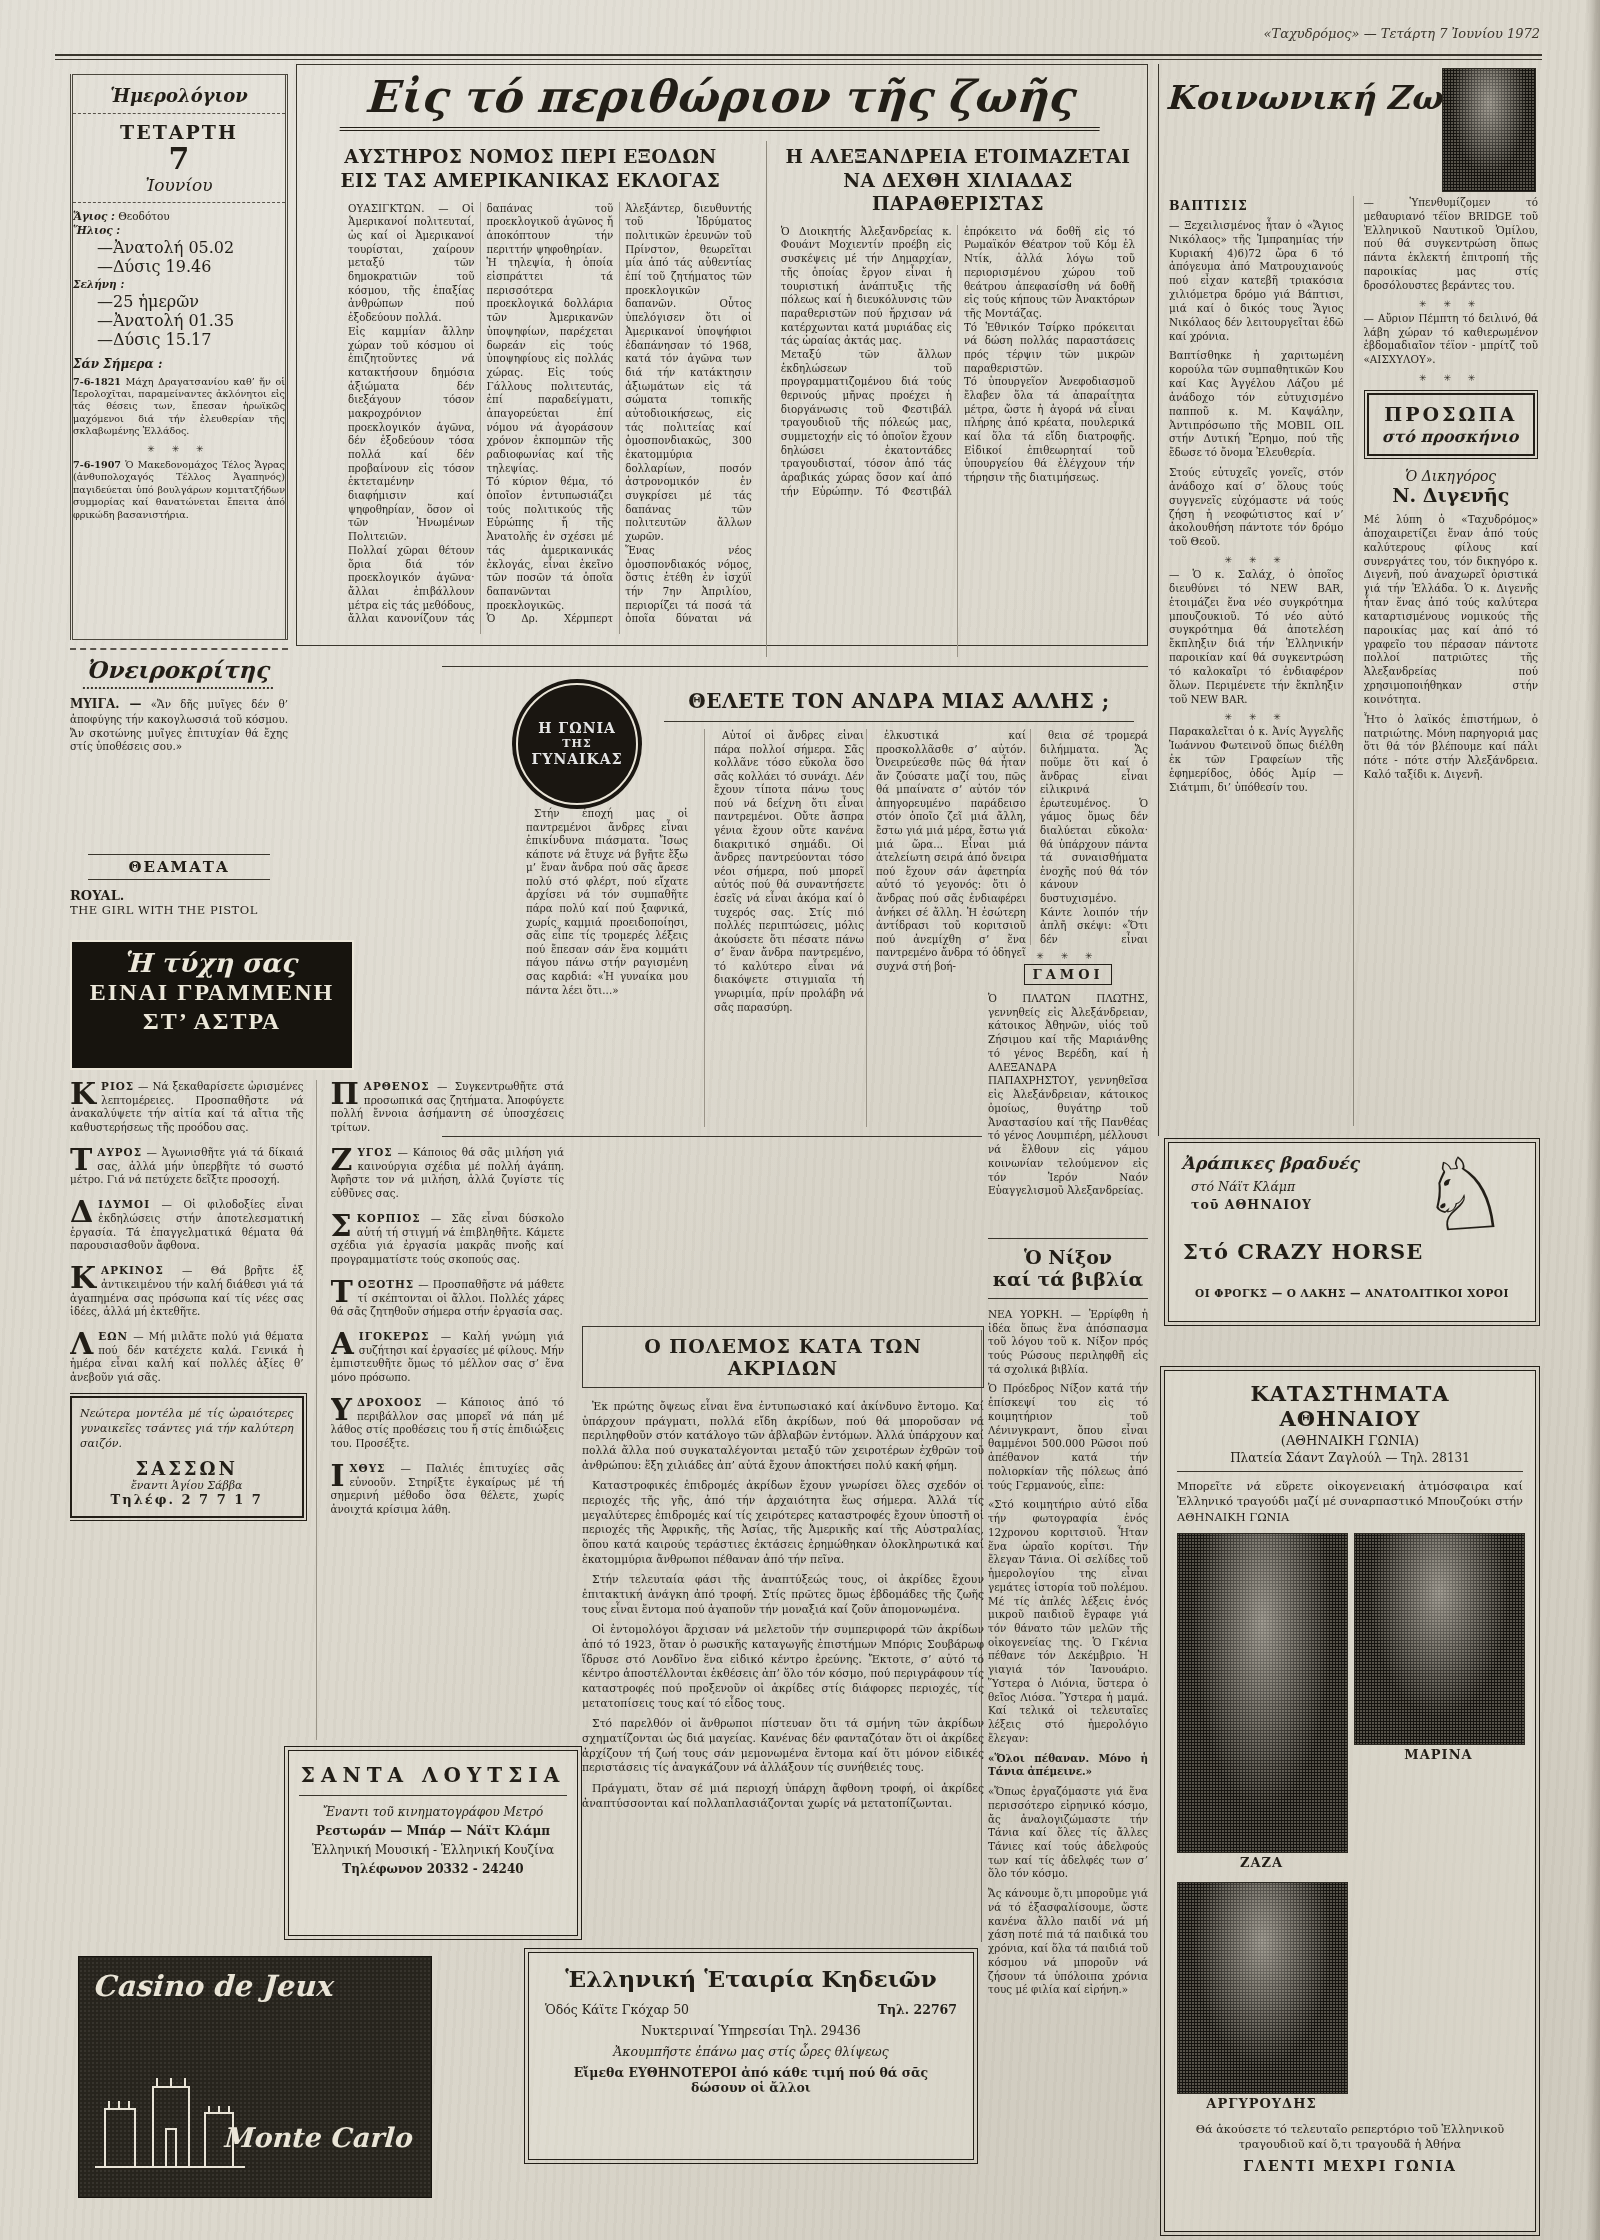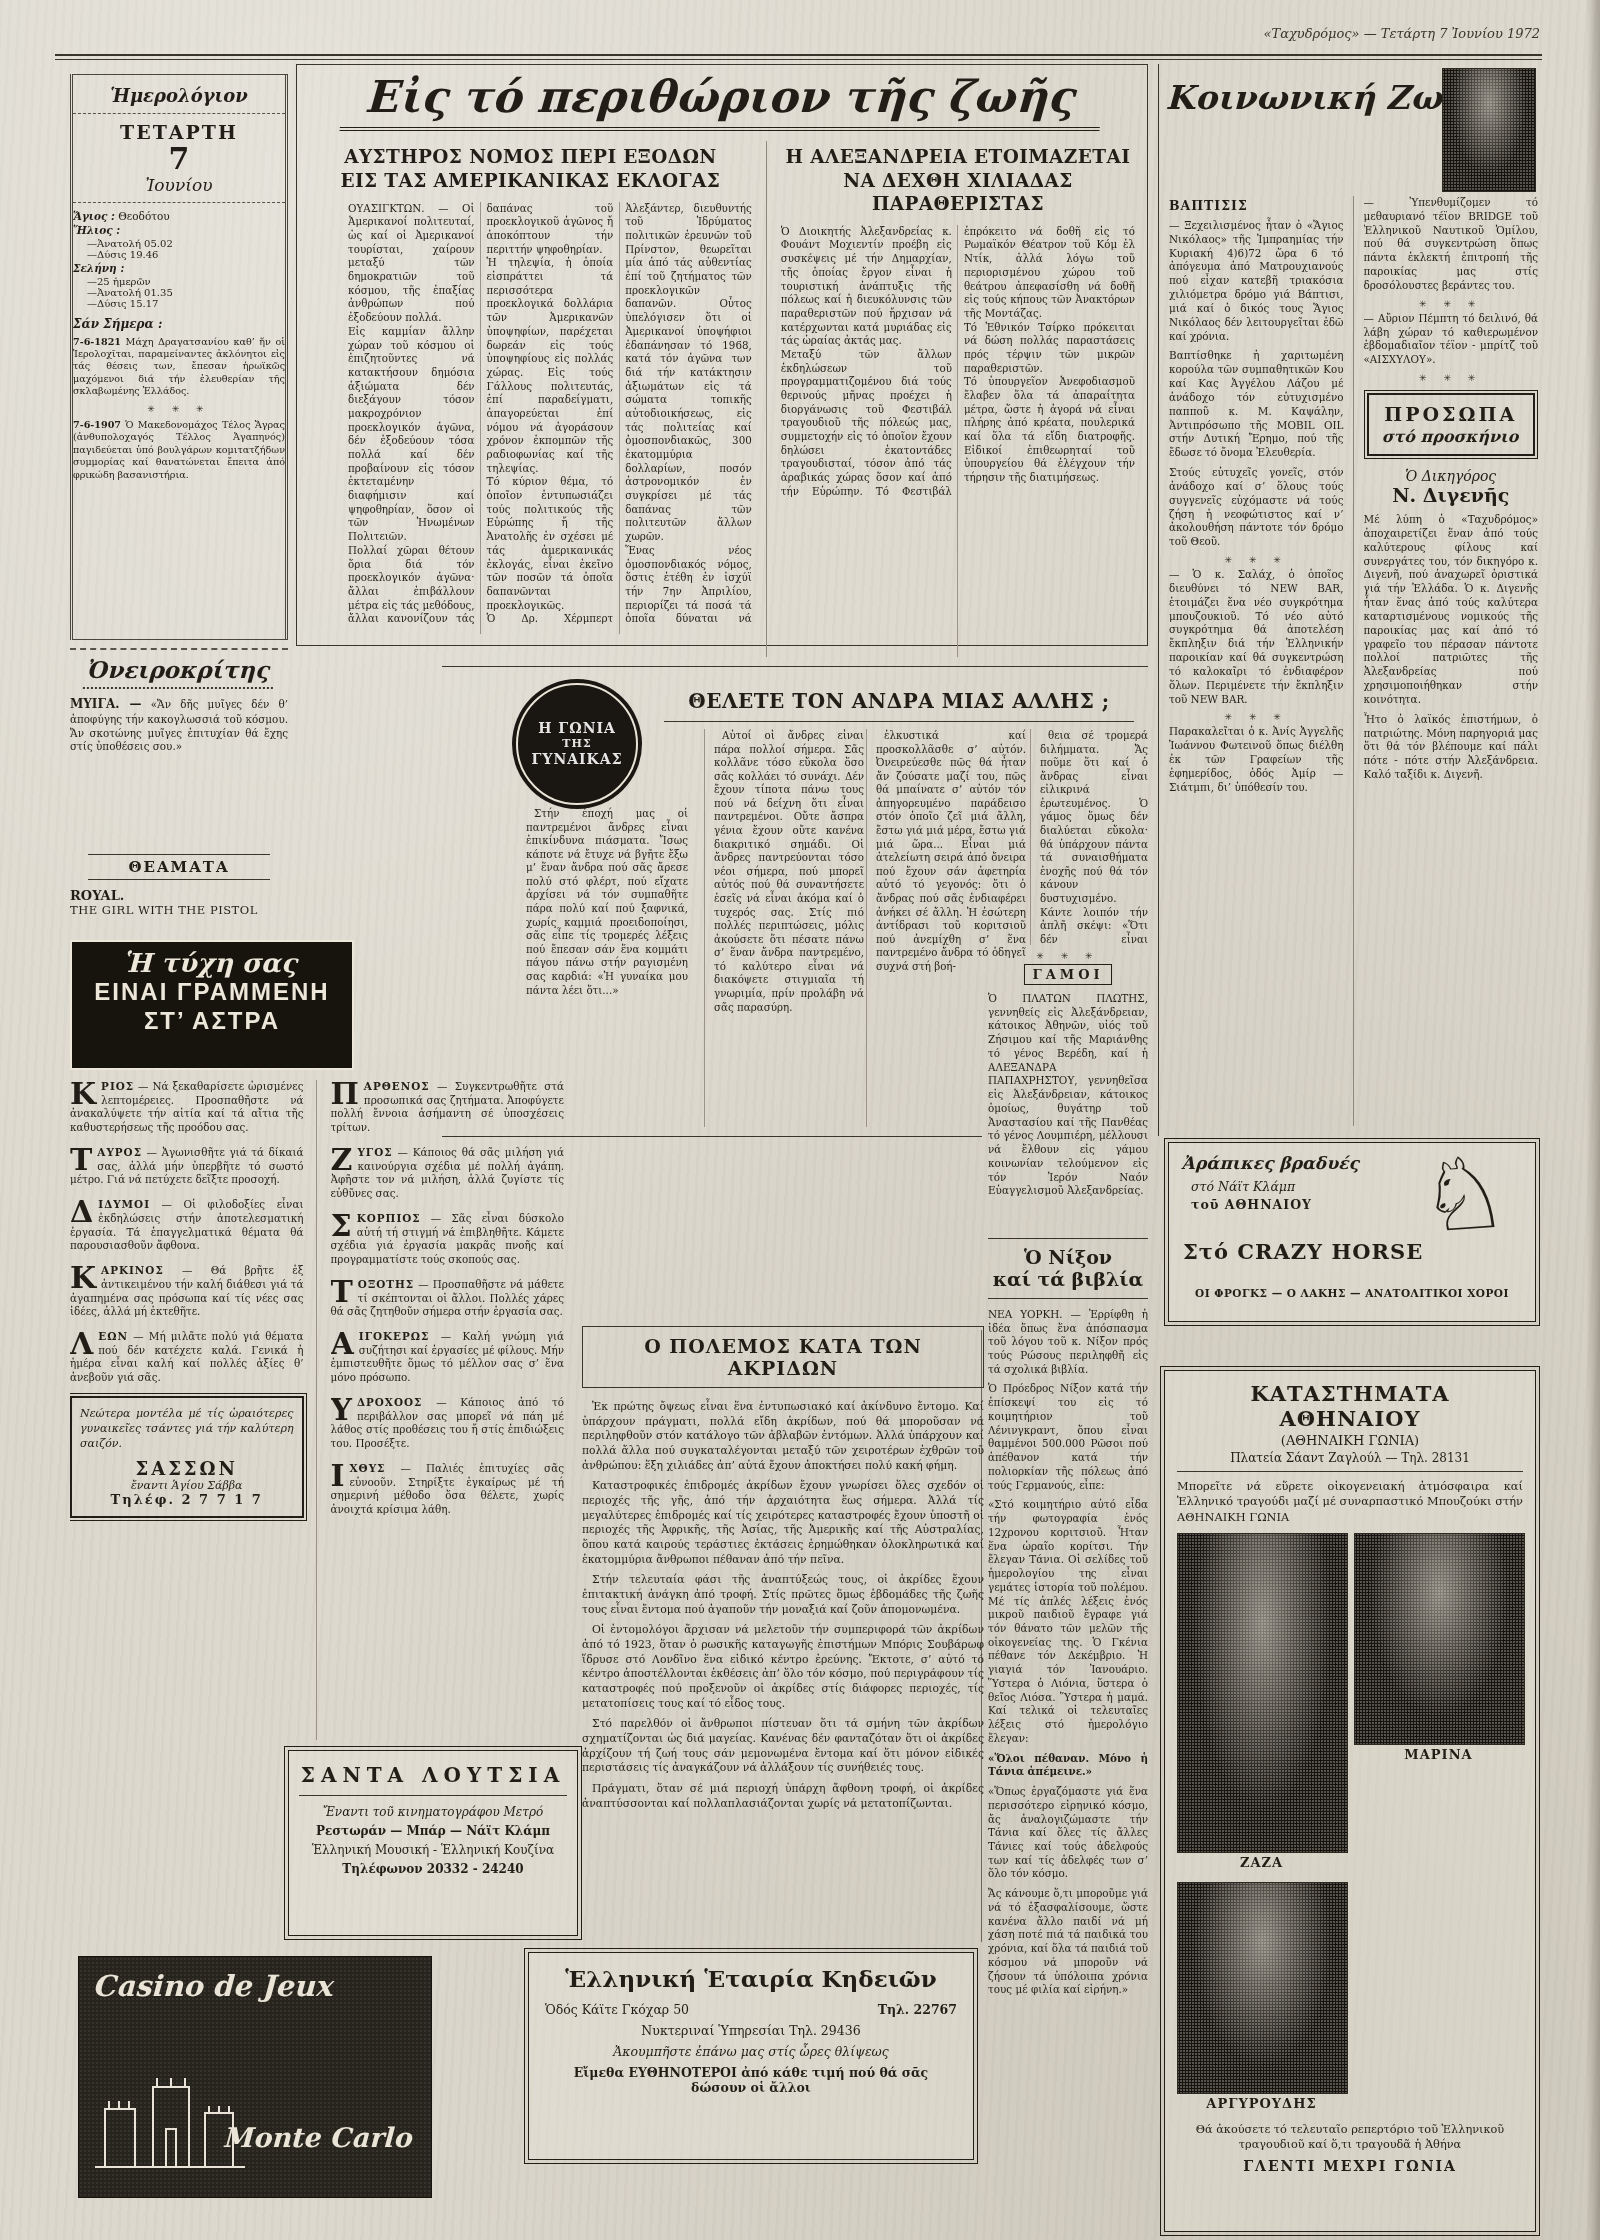--- a/index.html
+++ b/index.html
@@ -30,21 +30,21 @@
   
   #calendar{left:70px;top:74px;width:218px;height:566px;border:1px solid #4a463c;
             border-left:3px double #4a463c;border-right:3px double #4a463c;padding:10px 0;box-sizing:border-box;}
   .cal-title{font-style:italic;font-size:18px;text-align:center;font-weight:bold;}
   .cal-hr{border-top:1px dashed #57524a;margin:7px 0;}
   .cal-day{font-size:19px;font-weight:bold;text-align:center;letter-spacing:2px;}
   .cal-date{font-size:30px;font-weight:bold;text-align:center;line-height:1.05;}
   .cal-month{font-size:17px;text-align:center;font-style:italic;}
   .cal-line{font-size:10.5px;margin:2px 0;}
   .cal-lab{font-style:italic;font-weight:bold;}
-  .cal-sub{font-size:10px;margin-left:14px;}
+  .cal-sub{font-size:16px;margin-left:24px;}
   .cal-today{font-size:12px;font-weight:bold;font-style:italic;margin-top:8px;}
   .cal-event{font-size:9.6px;line-height:1.3;text-align:justify;text-indent:0;margin-top:5px;}
 
   
   #feature{left:296px;top:64px;width:852px;height:582px;border:1.5px solid #39352c;box-sizing:border-box;padding:8px 12px;}
   .feat-title-wrap{text-align:center;}
   .feat-title{display:inline-block;font-size:44px;line-height:1.1;font-style:italic;font-weight:bold;
               border-bottom:4px double #221e17;padding:0 26px 6px;transform:skewX(-5deg);}
   .feat-row{display:flex;gap:14px;margin-top:10px;}
   .feat-art h3{font-size:18.5px;line-height:1.25;text-align:center;margin:4px 0 10px;letter-spacing:.4px;}
@@ -103,21 +103,21 @@
                font-weight:bold;letter-spacing:4px;font-size:13px;padding:2px 0;}
   #nixon{left:988px;top:1238px;width:160px;height:992px;overflow:hidden;}
   .nixon-head{text-align:center;font-weight:bold;font-size:19px;line-height:1.18;
               border-top:1.5px solid #39352c;border-bottom:1.5px solid #39352c;padding:7px 0;margin-bottom:9px;}
   #nixon-divider{left:981px;top:1330px;width:1px;height:612px;}
 
   
   #horo-banner{left:70px;top:940px;width:284px;height:130px;background:#17140e;color:#ece7d9;
                text-align:center;padding-top:8px;box-sizing:border-box;box-shadow:inset 0 0 0 2px #ece7d9;}
   .hb-script{font-size:26px;}
-  .hb-big{font-family:Liberation Sans, sans-serif;font-size:24px;font-weight:bold;letter-spacing:2px;line-height:1.2;}
+  .hb-big{font-family:Liberation Serif, serif;font-size:24px;font-weight:bold;letter-spacing:2px;line-height:1.2;}
   #horoscope{left:70px;top:1080px;width:494px;height:660px;display:flex;gap:14px;}
   .h-col{flex:1;overflow:hidden;}
   .h-col:first-child{border-right:1px solid #9a9488;padding-right:12px;}
   .sign{font-size:10.4px;line-height:1.32;text-align:justify;text-indent:0;margin:0 0 11px;}
   .sign::first-letter{font-size:30px;font-weight:bold;float:left;line-height:.82;padding:2px 4px 0 0;}
   .sname{font-weight:bold;letter-spacing:1px;}
   .stext::before{content:" — ";}
   .sasson{border:2px solid #221e17;outline:1px solid #221e17;outline-offset:2px;padding:9px 8px;margin-top:8px;}
   .sasson-note{font-size:11px;font-style:italic;line-height:1.35;text-align:justify;}
   .sasson-name{font-weight:bold;font-size:18px;letter-spacing:3px;text-align:center;margin-top:7px;}

